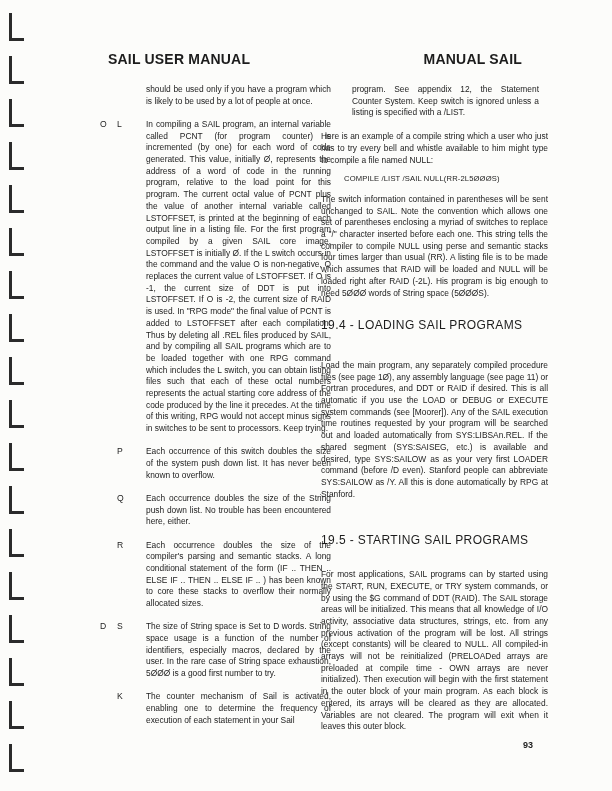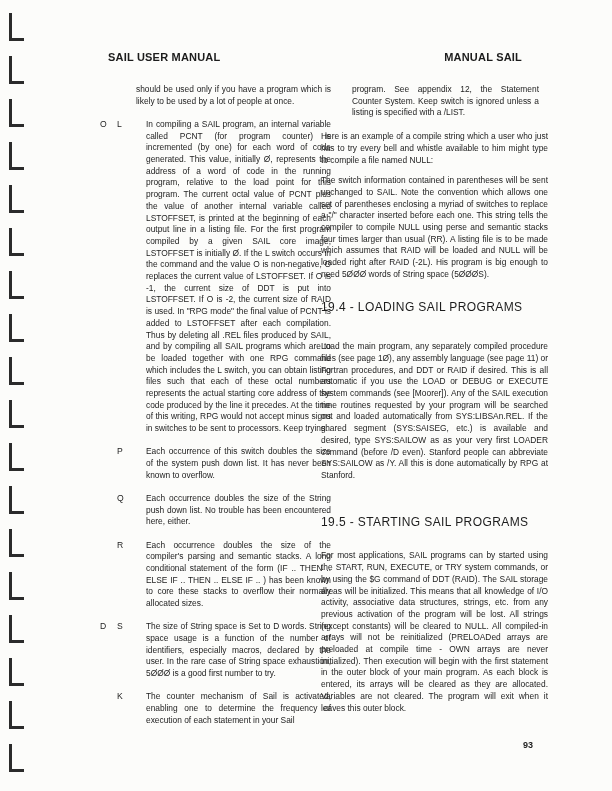--- a/index.html
+++ b/index.html
@@ -16,27 +16,27 @@
   .binding-mark{
     width:12px;height:25px;
     border-left:3px solid #2b2b2b;
     border-bottom:3px solid #2b2b2b;
     margin-bottom:15px;
   }
   
   .header{
     position:absolute;top:51px;left:108px;width:414px;
     display:flex;justify-content:space-between;
-    font-size:11px;font-weight:bold;letter-spacing:0.2px;
+    font-size:14px;font-weight:bold;letter-spacing:0.2px;
   }
   
   .col-left{position:absolute;left:100px;top:84px;width:231px;font-size:8.4px;line-height:11.7px;}
   .col-right{position:absolute;left:321px;top:84px;width:227px;font-size:8.4px;line-height:11.7px;}
   .justify{text-align:justify;}
-  .intro-left{margin-left:36px;}
+  .intro-left{margin-left:46px;}
   .switch-entry{display:flex;margin-top:11.5px;}
   .switch-label{flex:0 0 46px;display:flex;font-size:8.6px;}
   .switch-label .l1{width:17px;}
   .switch-text{flex:1;}
   .intro-right{padding-left:31px;padding-right:9px;}
   .example-intro{margin-top:12px;}
   .code-line{margin-top:7px;padding-left:23px;font-size:7.6px;letter-spacing:0.15px;white-space:nowrap;}
   .switch-para{margin-top:9px;}
   .section-heading{margin-top:21px;font-size:12px;letter-spacing:0.4px;}
   .loading-para{margin-top:28px;}
@@ -123,20 +123,21 @@
         <span class="l1"></span>
         <span class="l2">K</span>
       </span>
       <span class="switch-text justify">The counter mechanism of Sail is activated, enabling one to determine the frequency of execution of each statement in your Sail</span>
     </div>
   </div>
 
   <div class="col-right">
     <div class="intro-right justify">program.  See appendix 12, the Statement Counter System. Keep switch is ignored unless a listing is specified with a /LIST.</div>
     <div class="example-intro justify">Here is an example of a compile string which a user who just has to try every bell and whistle available to him might type to  compile  a file named NULL:</div>
+    <div class="code-line">COMPILE /LIST /SAIL NULL(RR-2L5ØØØS)</div>
     <div class="switch-para justify">The switch information contained in parentheses will be  sent  unchanged  to  SAIL.  Note  the convention which allows one set of parentheses enclosing a myriad of switches to replace a "/" character inserted before each one. This string tells the compiler to compile NULL using perse and semantic stacks four times larger than usual (RR). A listing file is to be made which assumes that RAID will be loaded and NULL will be loaded right after RAID (-2L).  His program is big enough to need 5ØØØ words of String space (5ØØØS).</div>
     <div class="section-heading">19.4 - LOADING SAIL PROGRAMS</div>
     <div class="loading-para justify">Load the main program, any separately compiled procedure files (see page 1Ø), any assembly language (see page 11) or Fortran procedures, and DDT or RAID if desired. This is all automatic if you use the LOAD or DEBUG or EXECUTE system commands (see [Moorer]). Any of the SAIL execution time routines requested by your program will be searched out and loaded automatically from SYS:LIBSAn.REL. If the shared segment (SYS:SAISEG, etc.) is available and desired, type SYS:SAILOW as as your very first LOADER command (before /D even).  Stanford people can abbreviate SYS:SAILOW as /Y. All this is done automatically by RPG at Stanford.</div>
     <div class="section-heading heading-195">19.5 - STARTING SAIL PROGRAMS</div>
     <div class="starting-para justify">For most applications, SAIL programs can by started using the START, RUN, EXECUTE, or TRY system commands, or by using the $G command of DDT (RAID). The SAIL storage areas will be initialized.  This means that all knowledge of I/O activity, associative data structures, strings, etc. from any previous activation of the program will be lost. All strings (except constants) will be cleared to NULL.  All compiled-in arrays will not be reinitialized (PRELOADed arrays are preloaded at compile time - OWN arrays are never initialized). Then execution will begin with the first statement in the outer block of your main program.  As each block is entered, its arrays will be cleared as they are allocated.  Variables are not cleared. The program will exit when it leaves this outer block.</div>
   </div>
 
   <div class="page-number">93</div>
 
 </div>

